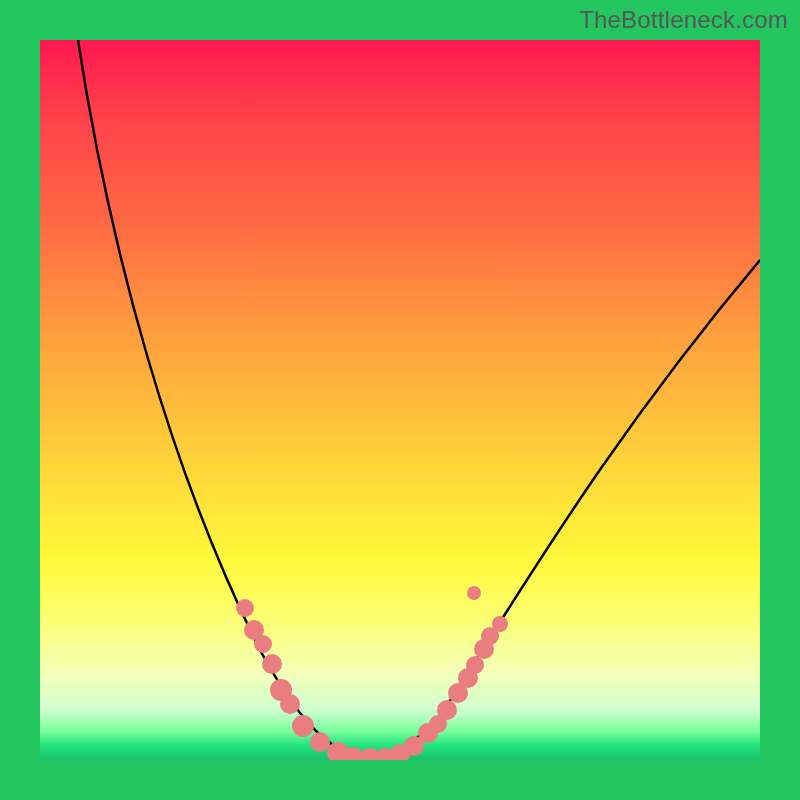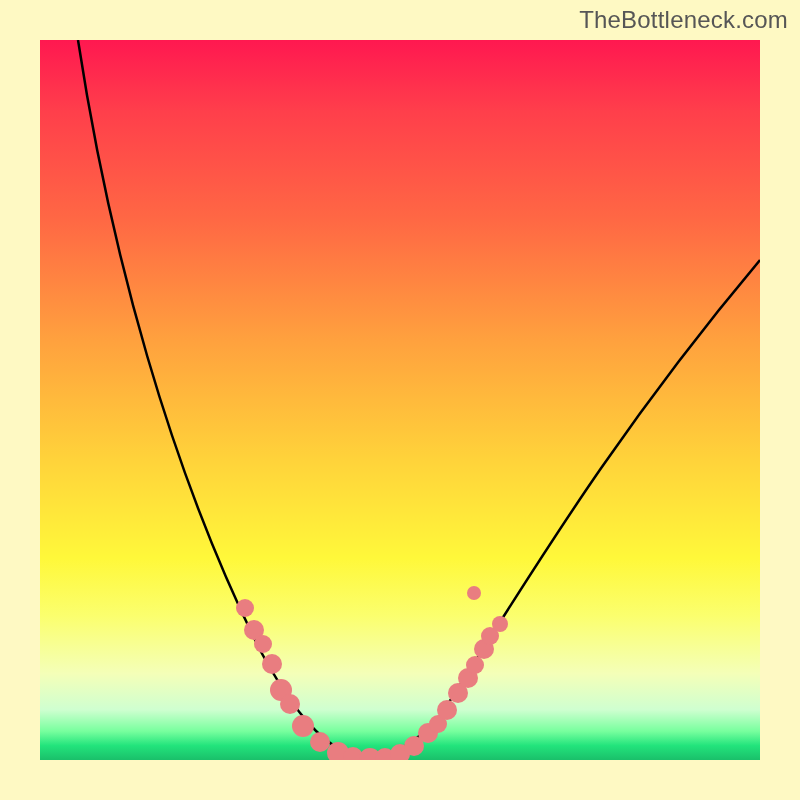--- a/index.html
+++ b/index.html
@@ -7,21 +7,21 @@
     padding: 0;
     background: #000;
     width: 800px;
     height: 800px;
     overflow: hidden;
     font-family: Arial, Helvetica, sans-serif;
   }
   .outer {
     width: 800px;
     height: 800px;
-    background: #fef9c3;
+    background: #22c55e;
     position: relative;
   }
   .plot {
     position: absolute;
     left: 40px;
     top: 40px;
     width: 720px;
     height: 720px;
     
     background: linear-gradient(to bottom,

